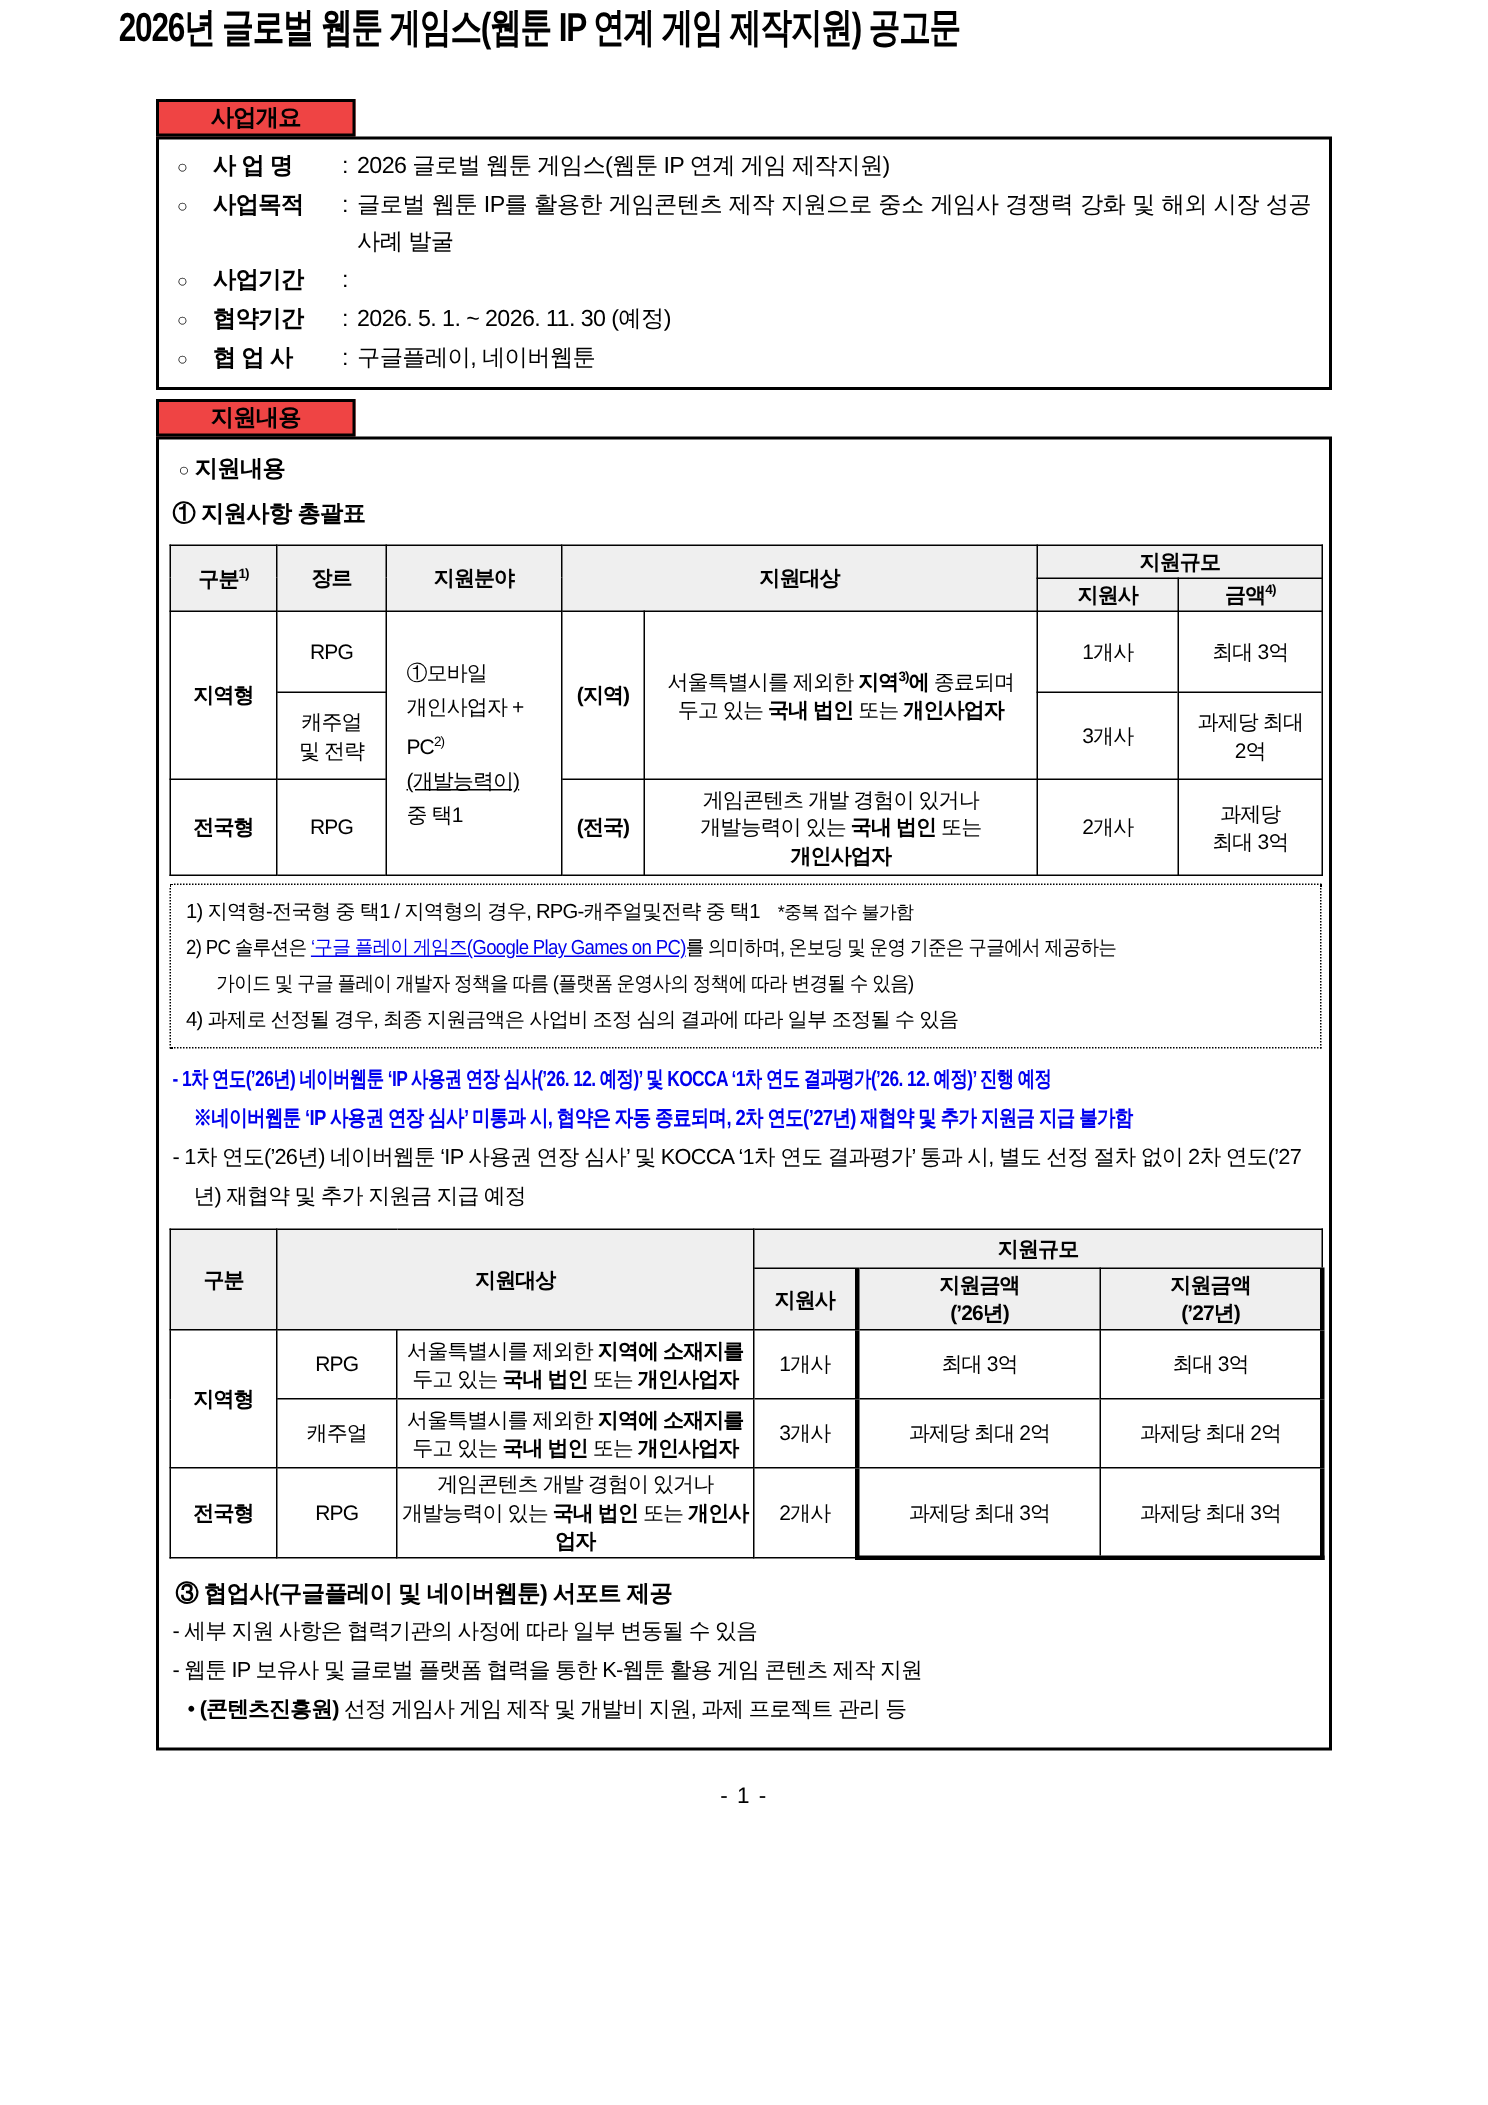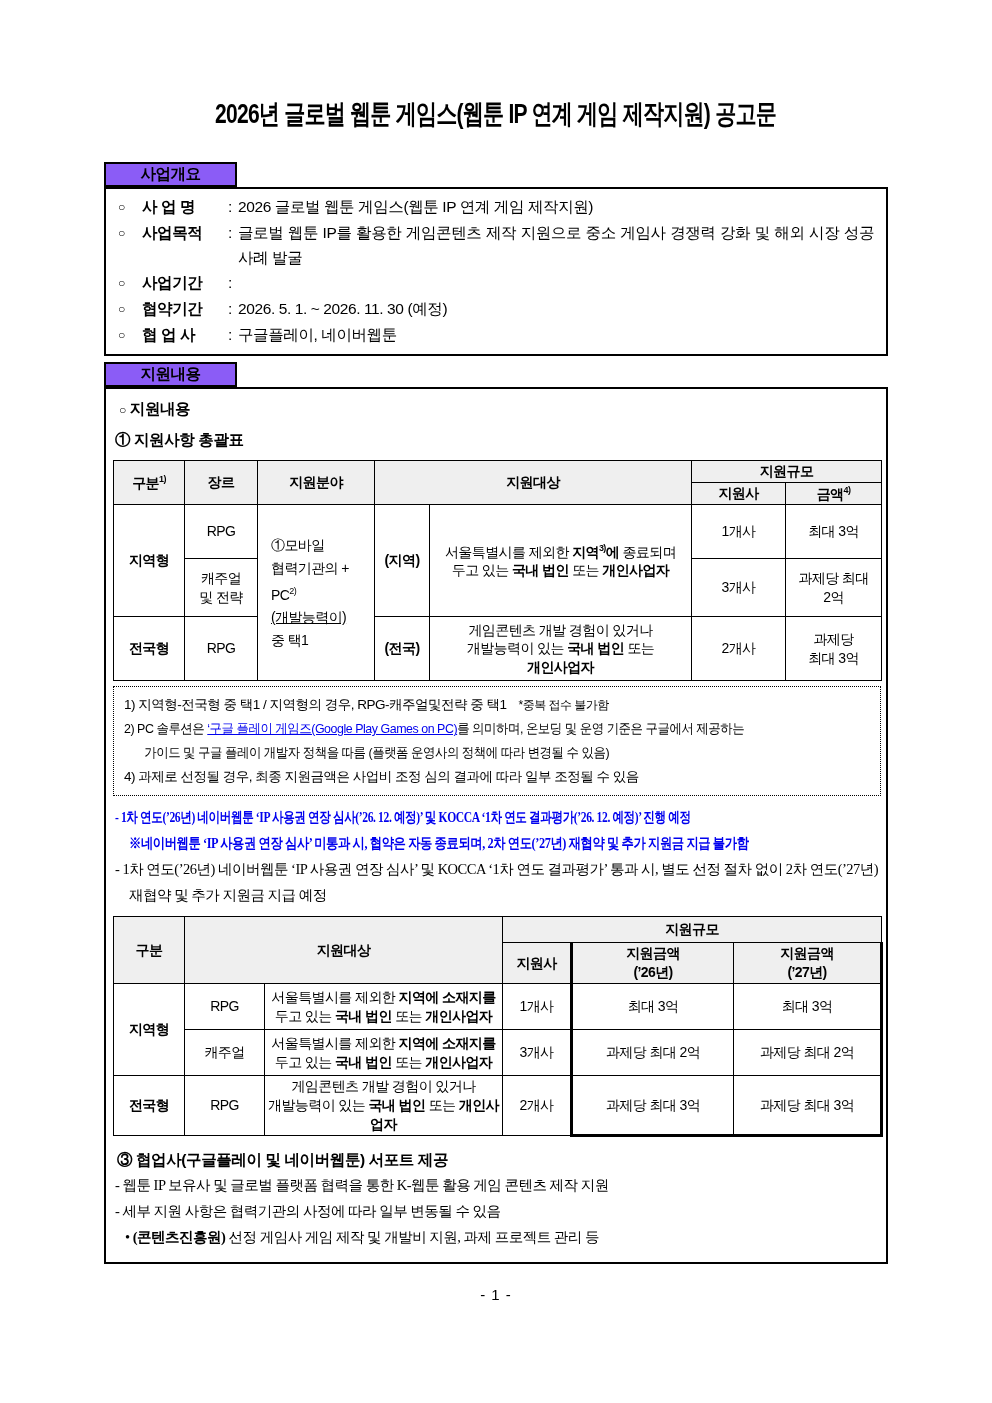--- a/index.html
+++ b/index.html
@@ -10,30 +10,30 @@
   }
   .b { font-weight:bold; }
   .u { text-decoration:underline; }
   .red { color:#ff0000; }
   .blue { color:#0000ee; }
   .sup { font-size:9px; vertical-align:super; }
   .small { font-size:12px; }
   .ml { margin-left:12px; }
   .ind { padding-left:22px; }
 
-  .title-wrap { margin-top:96px; text-align:center; height:44px; }
+  .title-wrap { text-align:left; height:44px; }
   .title-inner {
     display:inline-block; white-space:nowrap; font-size:27px; font-weight:bold;
     letter-spacing:-1px; transform:scaleX(0.78); transform-origin:center center;
   }
 
   .doc { margin-left:104px; width:784px; }
 
   .tab {
-    width:133px; height:25px; background:#8b5cf6; border:2px solid #000;
+    width:133px; height:25px; background:#ef4444; border:2px solid #000;
     display:flex; align-items:center; justify-content:center;
     font-weight:bold; font-size:15.5px; letter-spacing:-0.5px;
   }
   .tab-overview { margin-top:22px; }
   .tab-support { margin-top:6px; }
 
   .box { border:2px solid #000; }
   .box1 { padding:5px 12px 6px 12px; }
   .ov-item {
     display:grid; grid-template-columns:24px 80px 16px 1fr;
@@ -62,21 +62,21 @@
   .thL { border-left:3px solid #000; } .thR { border-right:3px solid #000; }
   .thT { border-top:1px solid #6d28d9; } .thB { border-bottom:3px solid #000; }
 
   .notes {
     border:1.6px dotted #000; margin-top:5px; padding:6px 10px;
     font-size:13.5px; letter-spacing:-0.5px; line-height:24px; width:768px;
   }
   .note-line { padding-left:0; }
 
   .sec2 { margin:8px 0 0 2px; }
-  .sec-line { font-size:14.5px; letter-spacing:-0.5px; line-height:26px;font-family:Liberation Serif, serif; }
+  .sec-line { font-size:14.5px; letter-spacing:-0.5px; line-height:26px; }
   .hang { padding-left:14px; text-indent:-14px; }
   .sub-indent { padding-left:14px; }
   .sqz { display:inline-block; white-space:nowrap; transform-origin:left center; }
   .sx80 { transform:scaleX(0.80); }
   .sx85 { transform:scaleX(0.85); }
   .sx92 { transform:scaleX(0.92); }
 
   .sec3 { margin:10px 0 0 2px; }
   .bullet2 { padding-left:10px; }
 
@@ -153,21 +153,21 @@
         <td class="th" rowspan="2" colspan="2">지원대상</td>
         <td class="th" colspan="2">지원규모</td>
       </tr>
       <tr class="rh">
         <td class="th">지원사</td>
         <td class="th"><span>금액</span><span class="sup">4)</span></td>
       </tr>
       <tr class="rb1">
         <td class="b" rowspan="2">지역형</td>
         <td>RPG</td>
-        <td class="left-cell" rowspan="3"><span>①모바일</span><br><span>협력기관의 + PC</span><span class="sup">2)</span><br><span class="u">(개발능력이)</span><br><span>중 택1</span></td>
+        <td class="left-cell" rowspan="3"><span>①모바일</span><br><span>개인사업자 + PC</span><span class="sup">2)</span><br><span class="u">(개발능력이)</span><br><span>중 택1</span></td>
         <td class="b" rowspan="2">(지역)</td>
         <td rowspan="2"><span>서울특별시를 제외한 </span><span class="b">지역</span><span class="b sup">3)</span><span class="b">에</span><span> 종료되며</span><br><span>두고 있는 </span><span class="b">국내 법인</span><span> 또는 </span><span class="b">개인사업자</span></td>
         <td class="dotted-b">1개사</td>
         <td class="dotted-b"><span>최대 3억</span></td>
       </tr>
       <tr class="rb2">
         <td><span>캐주얼</span><br><span>및 전략</span></td>
         <td>3개사</td>
         <td><span>과제당 최대</span><br><span>2억</span></td>
       </tr>
@@ -235,21 +235,21 @@
         <td><span>게임콘텐츠 개발 경험이 있거나</span><br><span>개발능력이 있는 </span><span class="b">국내 법인</span><span> 또는 </span><span class="b">개인사업자</span></td>
         <td>2개사</td>
         <td class="thL thB">과제당 최대 3억</td>
         <td class="thR thB">과제당 최대 3억</td>
       </tr>
     </tbody>
       </table>
 
     <div class="sec3">
       <div class="subnum-title">③ 협업사(구글플레이 및 네이버웹툰) 서포트 제공</div>
+      <div class="sec-line"><span>- 세부 지원 사항은 협력기관의 사정에 따라 일부 변동될 수 있음</span></div>
       <div class="sec-line"><span>- 웹툰 IP 보유사 및 글로벌 플랫폼 협력을 통한 K-웹툰 활용 게임 콘텐츠 제작 지원</span></div>
-      <div class="sec-line"><span>- 세부 지원 사항은 협력기관의 사정에 따라 일부 변동될 수 있음</span></div>
       <div class="sec-line bullet2"><span>• </span><span class="b">(콘텐츠진흥원)</span><span> 선정 게임사 게임 제작 및 개발비 지원, 과제 프로젝트 관리 등</span></div>
     </div>
 
   </div>
 </div>
 
 <div class="pagenum">- 1 -</div>
 
 </body></html>

